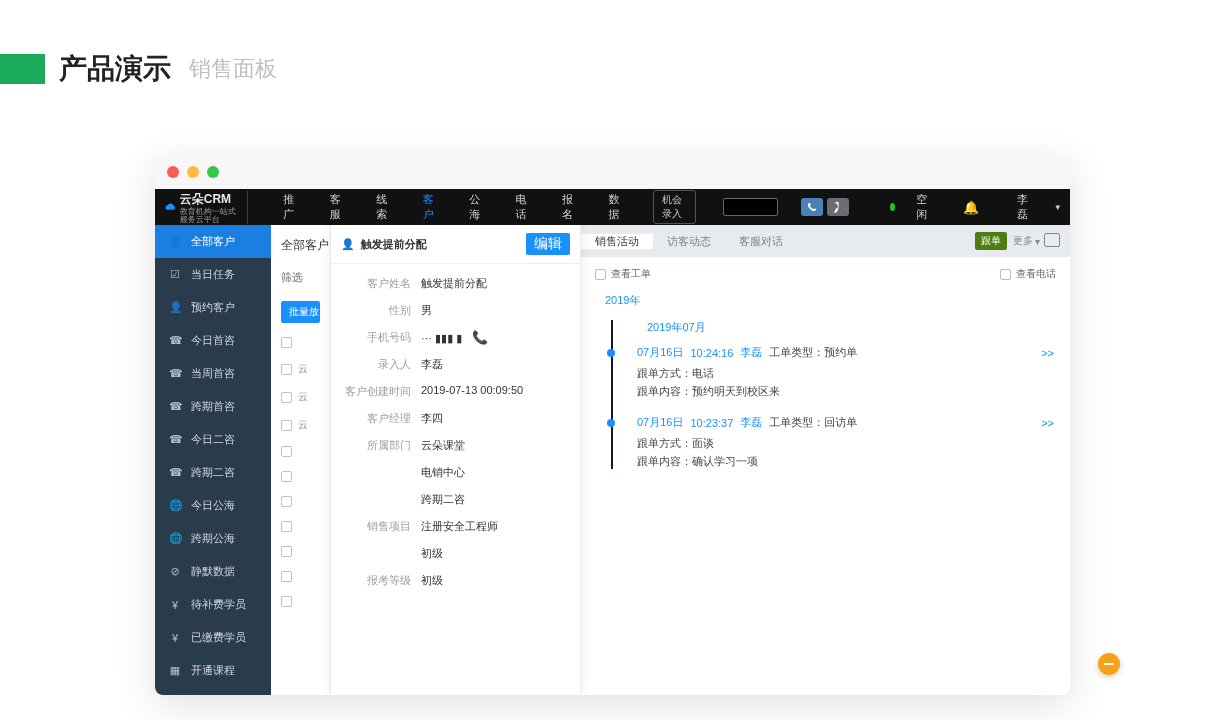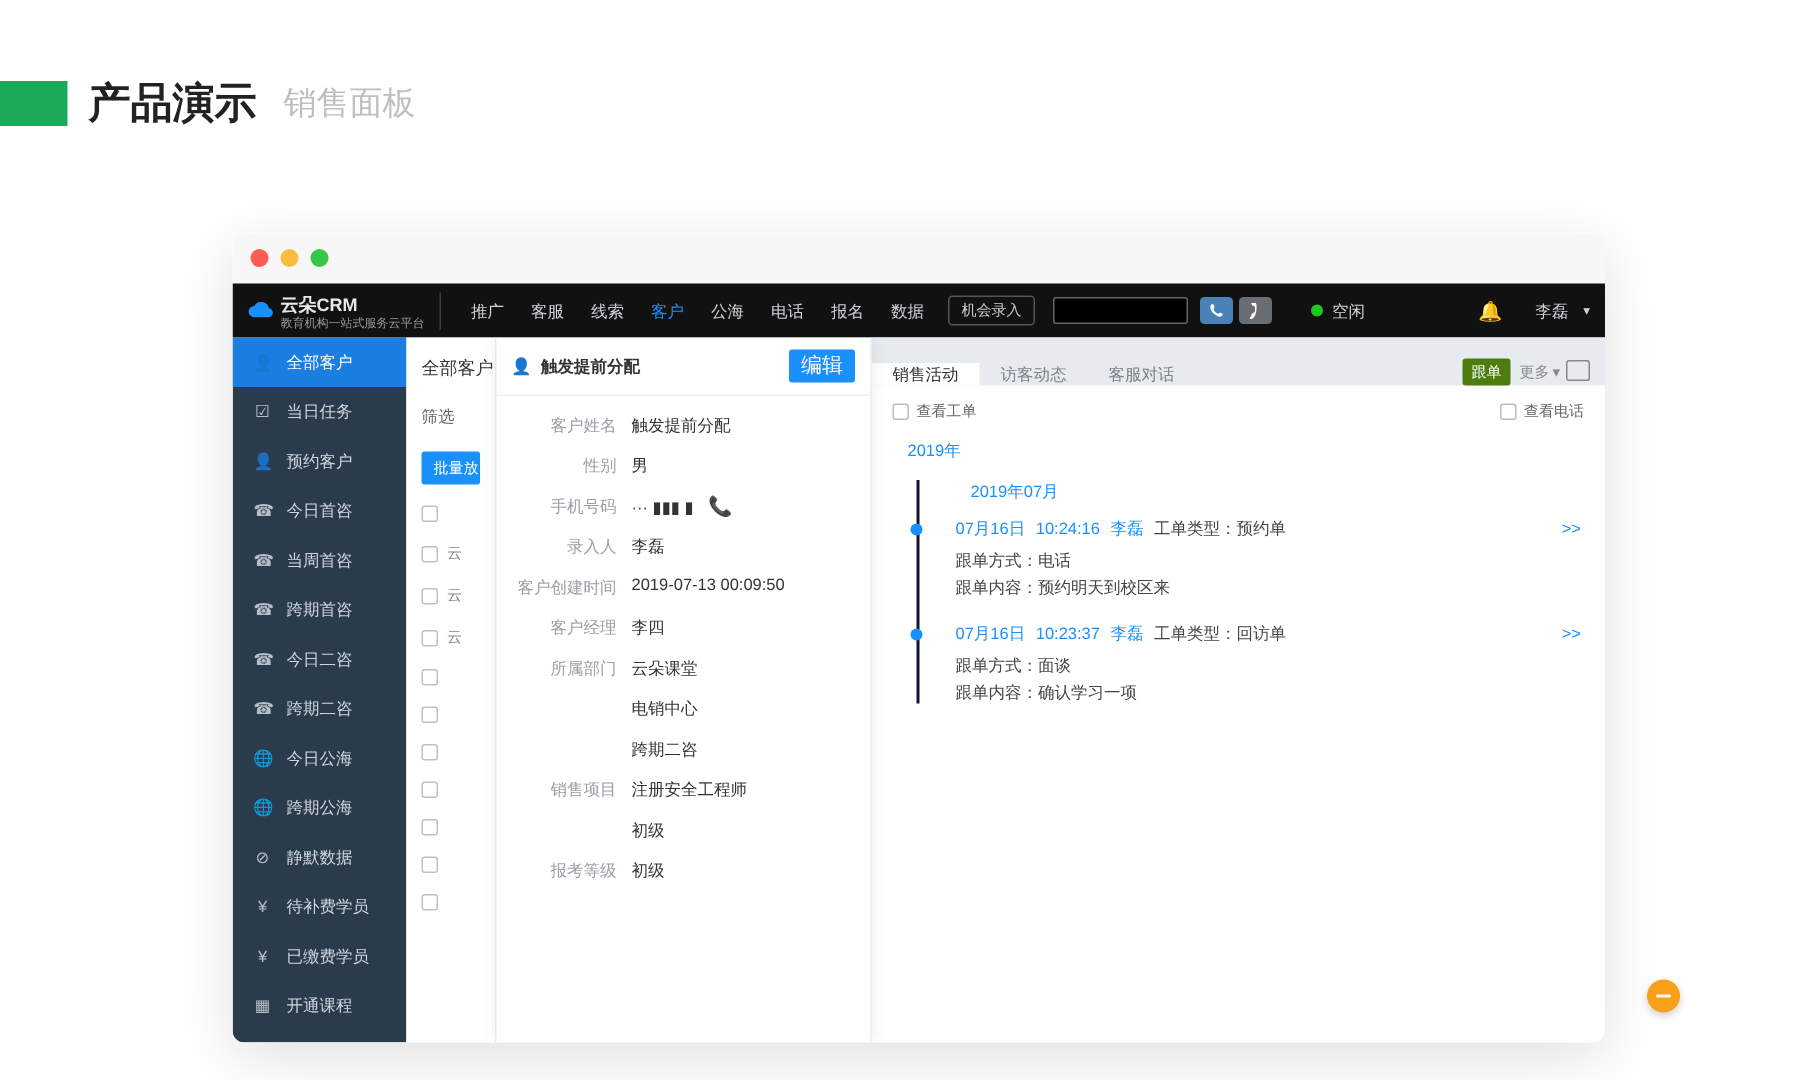--- a/index.html
+++ b/index.html
@@ -55,21 +55,21 @@
   .dot.g { background: #34c748; }
   
   .topnav {
     height: 36px;
     background: #111;
     display: flex;
     align-items: center;
     color: #ccc;
     padding: 0 10px;
     font-size: 11px;
-    gap: 2px;
+    gap: 17px;
   }
   .logo {
     display: flex; align-items: center; gap: 4px;
     color: #cfd3d8; margin-right: 10px;
     border-right: 1px solid #3b3d40;
     padding-right: 10px;
   }
   .logo svg { width: 18px; height: 18px; }
   .logo-text { font-size: 12px; font-weight: 600; color: #e8e8e8; }
   .logo-sub { font-size: 8px; color: #9a9a9a; line-height: 1; }
@@ -186,21 +186,21 @@
   }
   .field-value { color: #333; word-break: break-all; flex:1; }
   .phone-icon { color: #1ec76f; font-size: 13px; margin-left: 10px; }
   
   .activity-panel {
     flex: 1; background: #fff; display: flex; flex-direction: column;
     position: relative;
   }
   .activity-tabs {
     height: 32px; background: #e7ebef; display: flex;
-    align-items: flex-end; font-size: 11px;
+    align-items: center; font-size: 11px;
   }
   .activity-tab {
     padding: 0 14px; display: flex; align-items: center;
     color: #7a828a; cursor: pointer;
   }
   .activity-tab.active {
     background: #fff; color: #333;
   }
   .activity-tabs .right {
     margin-left: auto; display: flex; align-items: center; gap: 6px;

